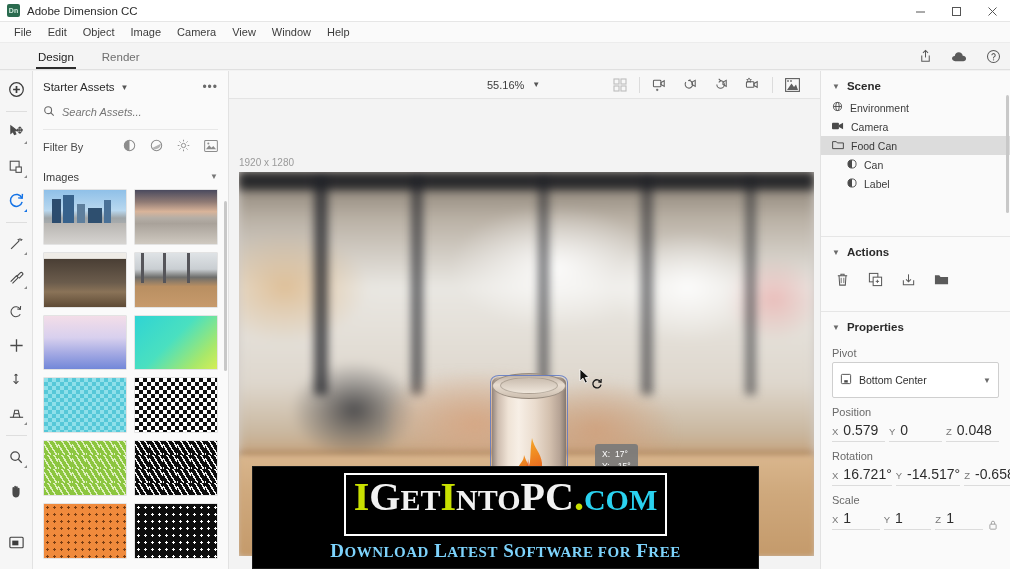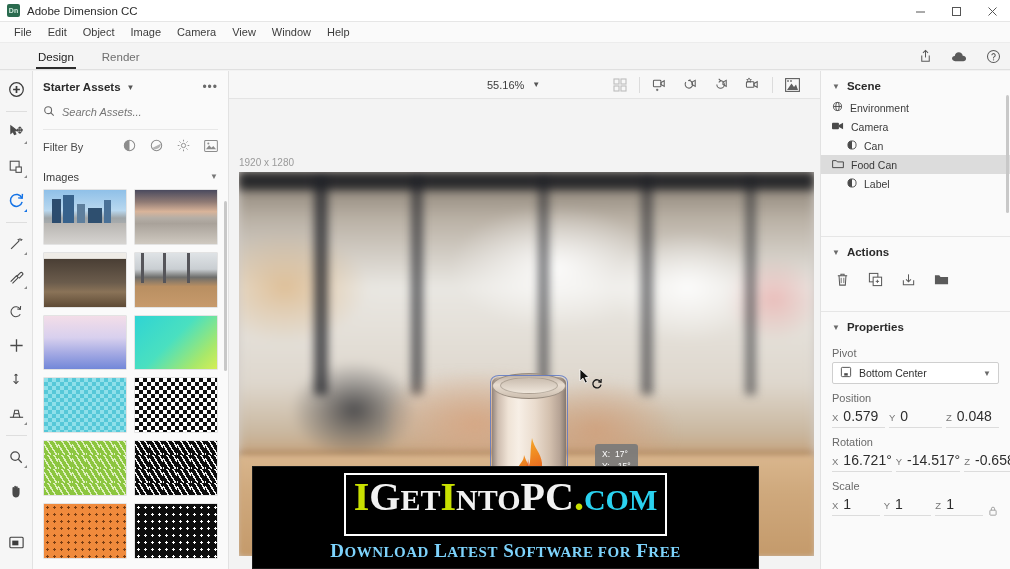--- a/index.html
+++ b/index.html
@@ -61,21 +61,21 @@
         border-left: 3px solid transparent; border-bottom: 3px solid #8a8a8a; }
   .rail-sep { width: 21px; height: 1px; background: #dedede; margin: 1px 0 7px 0; }
   .tool-bottom { position: absolute; bottom: 6px; left: 3px; }
 
   
   .assets {
     width: 196px; background: #fafafa; border-right: 1px solid #e2e2e2;
     display: flex; flex-direction: column; position: relative; overflow: hidden;
   }
   .assets-head { display: flex; align-items: center; padding: 9px 10px 7px 10px; }
-  .assets-title { font-size: 11.5px; font-weight: bold; color: #2b2b2b; }
+  .assets-title { font-size: 11.5px; font-weight: normal; color: #2b2b2b; }
   .caret { margin-left: 6px; font-size: 8px; color: #555; }
   .dots { margin-left: auto; letter-spacing: 1px; color: #6a6a6a; font-size: 12px; }
   .searchrow { display: flex; align-items: center; padding: 2px 10px 8px 10px; }
   .search-input {
     border: none; background: transparent; outline: none; font-size: 11px;
     font-style: italic; color: #8b8b8b; margin-left: 7px; width: 150px;
     font-family: "Liberation Sans", sans-serif;
   }
   .hr { height: 1px; background: #e8e8e8; margin: 0 10px; }
   .filterrow { display: flex; align-items: center; padding: 8px 10px 8px 10px; }
@@ -212,21 +212,21 @@
                       font-size: 11.5px; font-weight: bold; color: #2b2b2b; }
   .rp-caret { font-size: 8px; color: #6a6a6a; }
   .scene-row { display: flex; align-items: center; gap: 7px; height: 19px; padding-left: 11px;
                font-size: 10.5px; color: #3a3a3a; }
   .scene-row.sel { background: #dcdcdc; }
   .scene-row.child { padding-left: 26px; }
   .rp-hr { height: 1px; background: #e6e6e6; margin: 10px 0 0 0; }
   .action-icons { display: flex; gap: 18px; padding: 8px 0 10px 14px; color: #5a5a5a; }
   .prop-label { font-size: 11px; color: #6a6a6a; padding: 8px 11px 3px 11px; }
   .pivot-select {
-    margin: 0 11px; height: 22px; background: #fff; border: 1px solid #cfcfcf; border-radius: 2px;
+    margin: 0 11px; height: 36px; background: #fff; border: 1px solid #cfcfcf; border-radius: 2px;
     display: flex; align-items: center; gap: 7px; padding: 0 7px; font-size: 10.5px; color: #2f2f2f;
   }
   .pivot-select .ps-caret { margin-left: auto; font-size: 8px; color: #6a6a6a; }
   .xyz-row { display: flex; padding: 0 11px; gap: 4px; }
   .xyz-field { flex: 1; display: flex; align-items: baseline; gap: 5px;
                border-bottom: 1px solid #dcdcdc; padding: 1px 0 3px 0; }
   .xyz-ax { font-size: 9.5px; color: #777; }
   .xyz-val { font-size: 14px; color: #2d2d2d; }
   .lock-icon { width: 12px; display: flex; align-items: flex-end; justify-content: center;
                color: #9a9a9a; font-size: 9px; }
@@ -642,36 +642,36 @@
       </div>
       <div class="scene-row">
         <span>
           <svg width="12" height="10" viewBox="0 0 13 10">
             <rect x="0" y="1.5" width="7.5" height="7" rx="1" fill="#4a4a4a"></rect>
             <path d="M7.5 4 L12 1.5 V8.5 L7.5 6 Z" fill="#4a4a4a"></path>
           </svg>
         </span>
         <span>Camera</span>
       </div>
+      <div class="scene-row sel">
+        <span>
+          <svg width="12" height="10" viewBox="0 0 13 11" fill="none" stroke="#3d3d3d" stroke-width="1">
+            <path d="M.6 9.5 V1.8 H4.6 L5.8 3.2 H12.4 V9.5 Z"></path>
+          </svg>
+        </span>
+        <span>Food Can</span>
+      </div>
       <div class="scene-row child">
         <span>
           <svg width="10" height="10" viewBox="0 0 11 11">
               <circle cx="5.5" cy="5.5" r="4.5" fill="none" stroke="#4a4a4a" stroke-width="1"></circle>
               <path d="M5.5 1 A4.5 4.5 0 0 0 5.5 10 Z" fill="#4a4a4a"></path>
             </svg>
         </span>
         <span>Can</span>
-      </div>
-      <div class="scene-row sel">
-        <span>
-          <svg width="12" height="10" viewBox="0 0 13 11" fill="none" stroke="#3d3d3d" stroke-width="1">
-            <path d="M.6 9.5 V1.8 H4.6 L5.8 3.2 H12.4 V9.5 Z"></path>
-          </svg>
-        </span>
-        <span>Food Can</span>
       </div>
       <div class="scene-row child">
         <span>
           <svg width="10" height="10" viewBox="0 0 11 11">
               <circle cx="5.5" cy="5.5" r="4.5" fill="none" stroke="#4a4a4a" stroke-width="1"></circle>
               <path d="M5.5 1 A4.5 4.5 0 0 0 5.5 10 Z" fill="#4a4a4a"></path>
             </svg>
         </span>
         <span>Label</span>
       </div>

